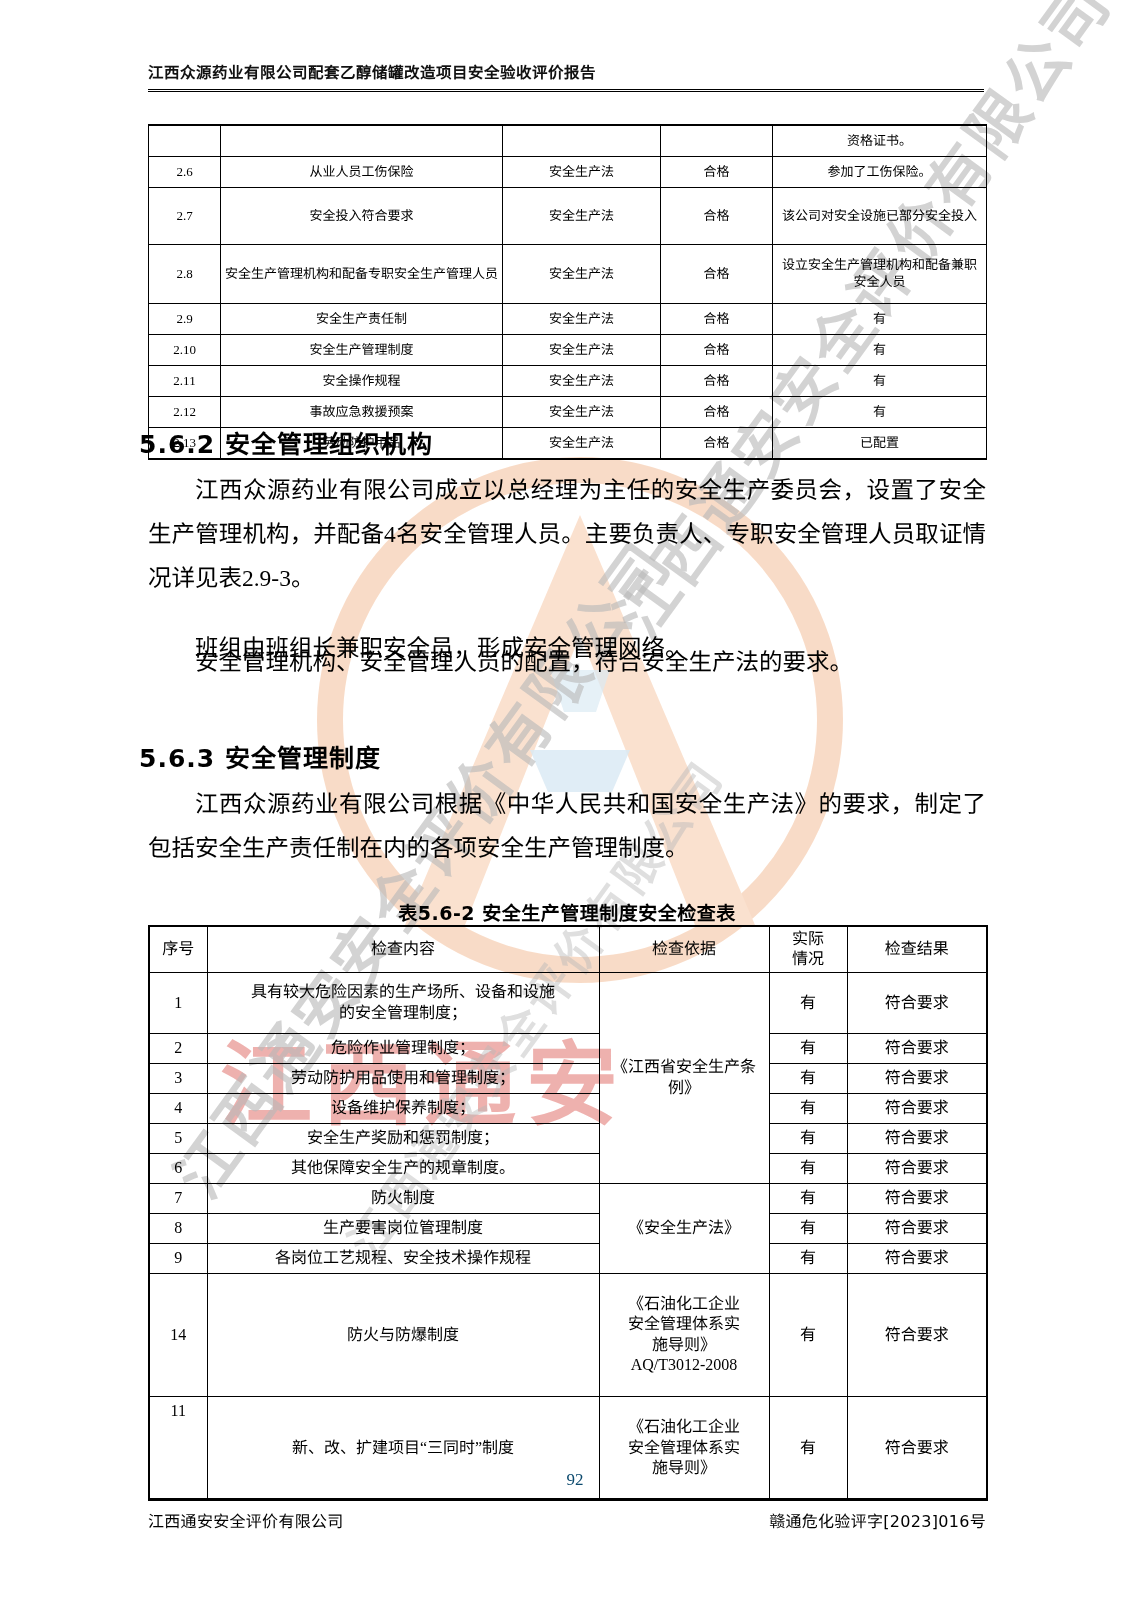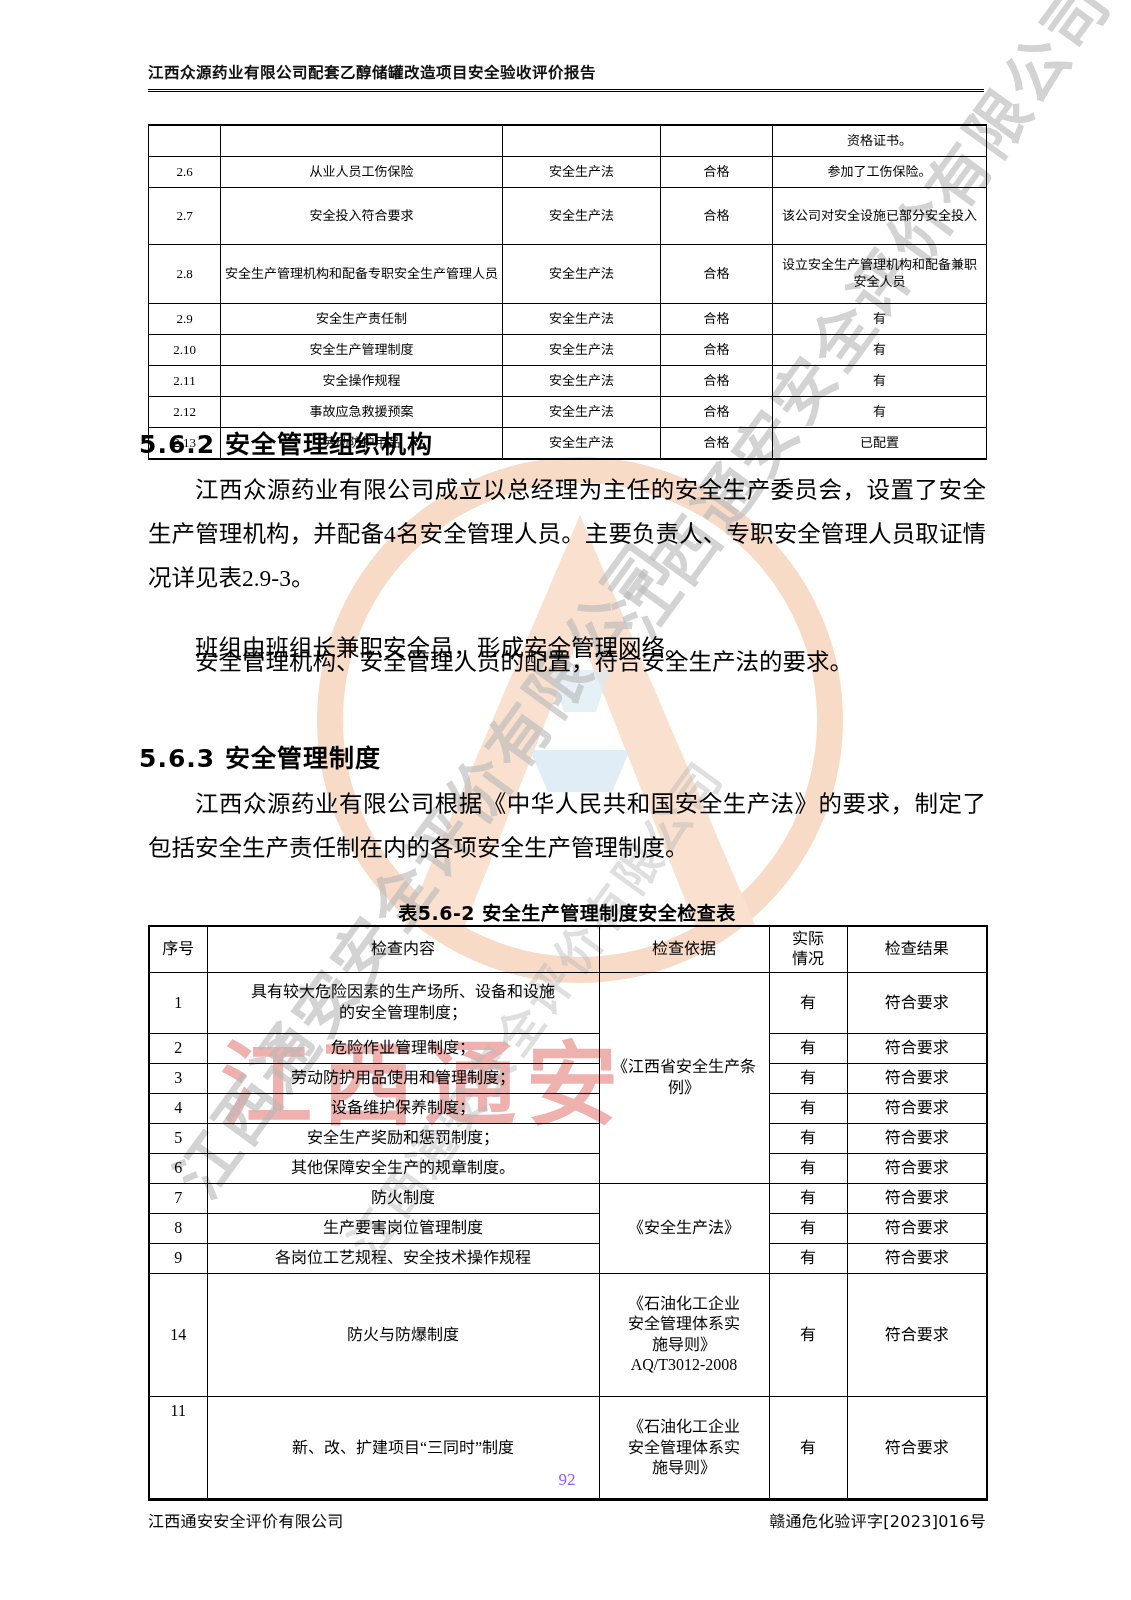--- a/index.html
+++ b/index.html
@@ -209,21 +209,22 @@
 
   
   #page-number {
     position: absolute;
     left: 148px;
     top: 1470px;
     width: 838px;
     text-align: center;
     font-size: 17px;
     font-family: "Liberation Serif", serif;
-    color: #8b5cf6;
+    color: #0c4a6e;
+    padding-left: 8px;
   }
   .footer-rule {
     position: absolute;
     left: 148px;
     top: 1498px;
     width: 838px;
     border-bottom: 3px double #000;
     height: 0;
   }
   #page-footer {

